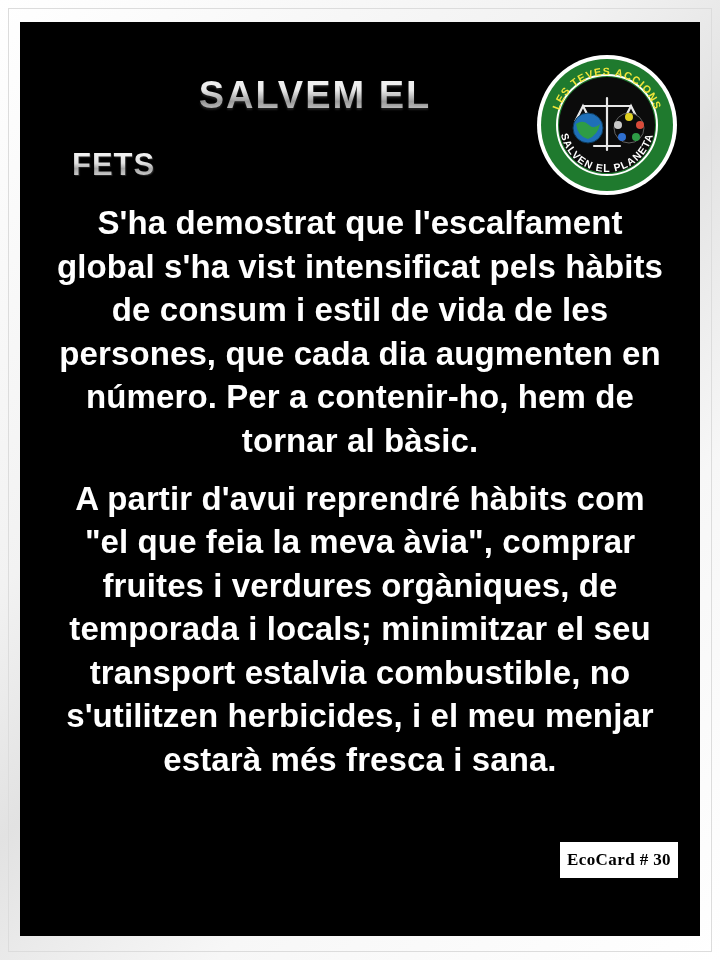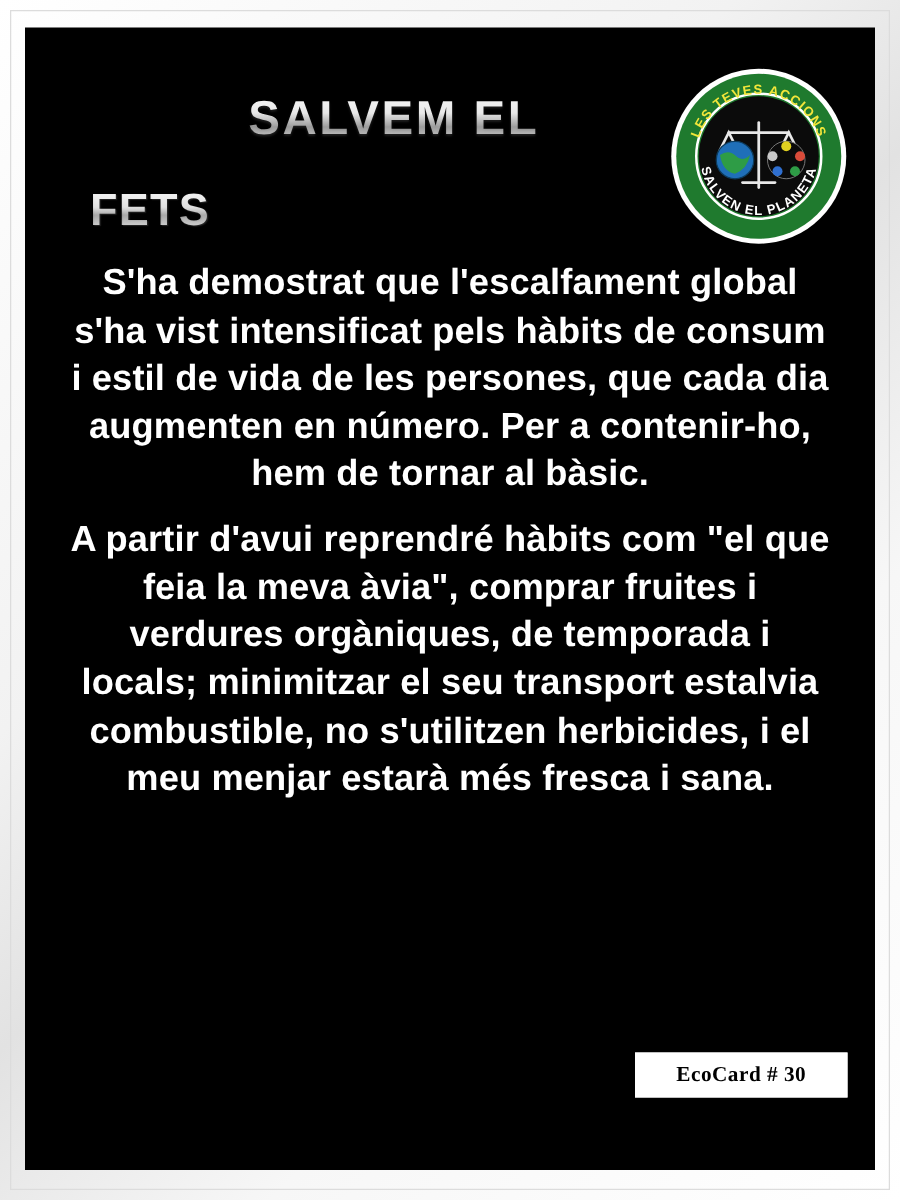--- a/index.html
+++ b/index.html
@@ -60,35 +60,35 @@
     background: linear-gradient(180deg, #ffffff 0%, #e6e6e6 40%, #8f8f8f 62%, #f2f2f2 100%);
     -webkit-background-clip: text;
     background-clip: text;
     color: transparent;
     text-shadow: 0 2px 2px rgba(255,255,255,0.12);
   }
 
   
   .section-head {
     margin: 26px 0 0 52px;
-    font-size: 36px;
+    font-size: 31px;
     font-weight: bold;
     letter-spacing: 1px;
     background: linear-gradient(180deg, #ffffff 0%, #dcdcdc 45%, #9a9a9a 60%, #ededed 100%);
     -webkit-background-clip: text;
     background-clip: text;
     color: transparent;
     text-shadow: 1px 1px 1px rgba(255,255,255,0.15);
     display: inline-block;
   }
 
   
   .body-text {
     color: #ffffff;
-    font-size: 29px;
+    font-size: 33px;
     font-weight: bold;
     line-height: 1.32;
     text-align: center;
     padding: 14px 34px 0 34px;
     letter-spacing: 0.1px;
   }
   .body-text.facts { padding-top: 18px; }
   .body-text.actions { padding-top: 14px; }
 
   
@@ -98,21 +98,21 @@
     bottom: 58px;
     display: flex;
     justify-content: flex-end;
   }
   .eco-badge {
     background: #ffffff;
     color: #000000;
     font-family: "Liberation Serif", serif;
     font-weight: bold;
     font-size: 17px;
-    padding: 7px 32px;
+    padding: 7px 6px;
     letter-spacing: 0.4px;
     border: 1px solid #ffffff;
   }
 </style>
 </head>
 <body>
 
 <div class="card-frame">
   <div class="card-inner">
 

